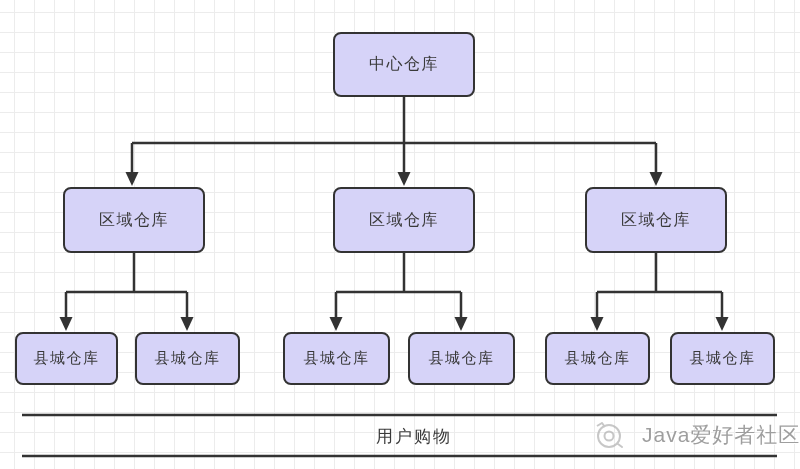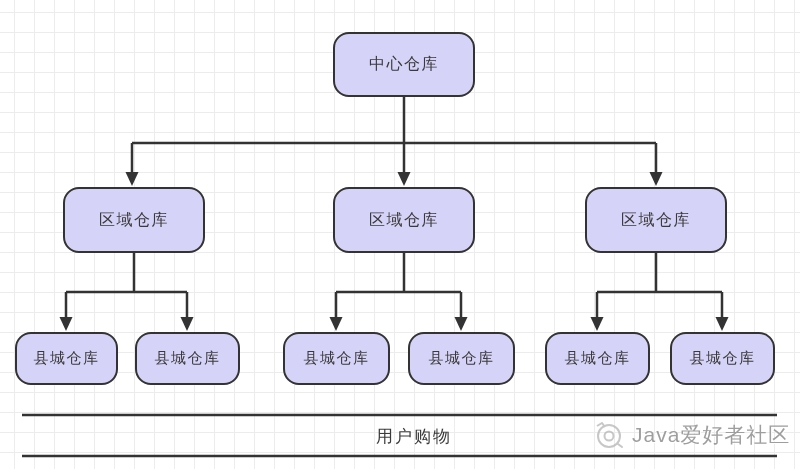--- a/index.html
+++ b/index.html
@@ -38,21 +38,21 @@
   }
   svg.wires .rule {
     stroke: var(--connector, #333333);
     stroke-width: 2.5;
   }
   .node {
     position: absolute;
     box-sizing: border-box;
     background: var(--node-fill, #d6d3f8);
     border: 2px solid var(--node-border, #333333);
-    border-radius: 16px;
+    border-radius: 8px;
     display: flex;
     align-items: center;
     justify-content: center;
     color: #3a3a3a;
     font-size: 15px;
     letter-spacing: 1.5px;
   }
   .node.central  { left: 333px; top: 32px;  width: 142px; height: 65px; font-size: 16px; }
   .node.reg-1    { left: 63px;  top: 187px; width: 142px; height: 66px; font-size: 16px; }
   .node.reg-2    { left: 333px; top: 187px; width: 142px; height: 66px; font-size: 16px; }
@@ -72,21 +72,21 @@
     font-size: 17px;
     letter-spacing: 2px;
     padding-left: 28px;
   }
   .watermark {
     position: absolute;
     left: 593px;
     top: 420px;
     display: flex;
     align-items: center;
-    gap: 7px;
+    gap: 17px;
     color: var(--watermark-text, #9e9e9e);
     font-size: 21px;
     letter-spacing: 1px;
     text-shadow: 1px 1px 0 #ffffff;
     white-space: nowrap;
   }
   .watermark svg {
     display: block;
     opacity: 0.75;
   }

